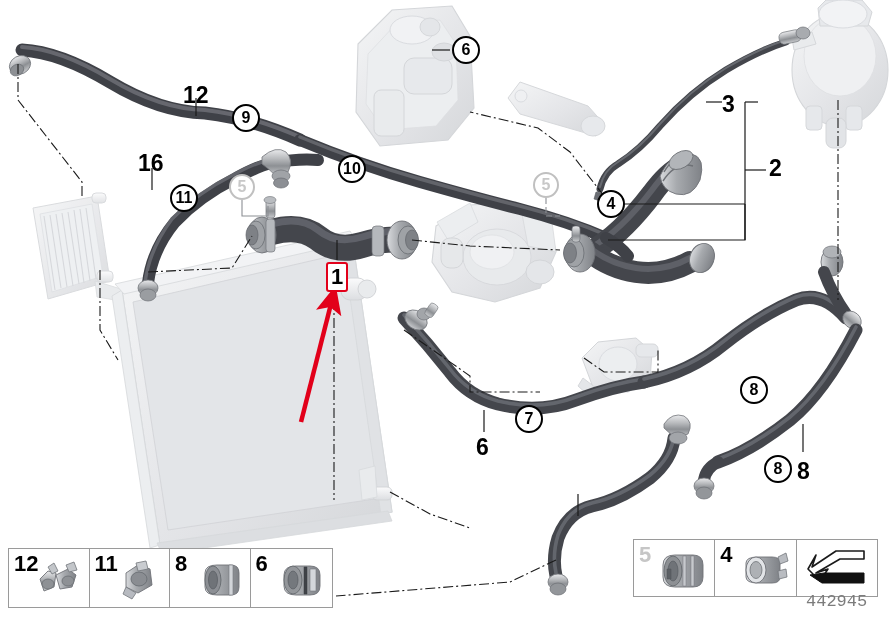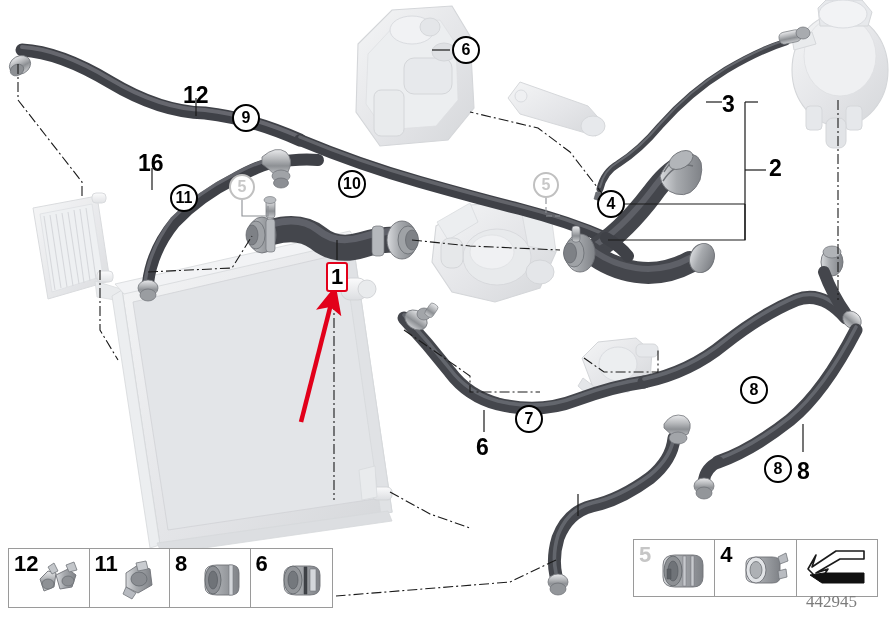--- a/index.html
+++ b/index.html
@@ -19,21 +19,21 @@
           display:flex;align-items:center;justify-content:center;
           font-family:"Liberation Sans", sans-serif;font-weight:bold;font-size:22px;color:#000;
           box-sizing:border-box;}
   .legend{position:absolute;display:flex;border:1px solid #9a9a9a;background:#fff;box-sizing:border-box;}
   .legend .cell{position:relative;border-right:1px solid #9a9a9a;box-sizing:border-box;
                 display:flex;align-items:center;justify-content:center;}
   .legend .cell:last-child{border-right:none;}
   .cell .num{position:absolute;left:5px;top:4px;font-weight:bold;font-size:22px;
              font-family:"Liberation Sans", sans-serif;color:#000;line-height:1;}
   .cell .num.gray{color:#c6c6c6;}
-  .partno{position:absolute;font-family:Liberation Serif, serif;font-size:17px;color:#7c7c7c;}
+  .partno{position:absolute;font-family:Liberation Mono, monospace;font-size:17px;color:#7c7c7c;}
 </style>
 </head>
 <body>
 
 <div id="root">
 
   <svg class="layer" viewBox="0 0 891 617">
     <defs>
       <linearGradient id="ghostG" x1="0" y1="0" x2="1" y2="1">
         <stop offset="0%" stop-color="#f4f5f6"></stop>
@@ -346,21 +346,21 @@
     <div class="lbl lbl-plain" style="left:138px;top:152px;">16</div>
     <div class="lbl lbl-plain" style="left:722px;top:93px;">3</div>
     <div class="lbl lbl-plain" style="left:769px;top:157px;">2</div>
     <div class="lbl lbl-plain" style="left:476px;top:436px;">6</div>
     <div class="lbl lbl-plain" style="left:797px;top:460px;">8</div>
     <div class="lbl lbl-plain" style="left:569px;top:477px;"></div>
 
     <div class="circ" style="left:232px;top:104px;width:28px;height:28px;">
       <span>9</span>
     </div>
-    <div class="circ" style="left:338px;top:170px;width:28px;height:28px;">
+    <div class="circ" style="left:338px;top:155px;width:28px;height:28px;">
       <span>10</span>
     </div>
     <div class="circ" style="left:170px;top:184px;width:28px;height:28px;">
       <span>11</span>
     </div>
     <div class="circ gray" style="left:229px;top:174px;width:26px;height:26px;">
       <span>5</span>
     </div>
     <div class="circ gray" style="left:533px;top:172px;width:26px;height:26px;">
       <span>5</span>

